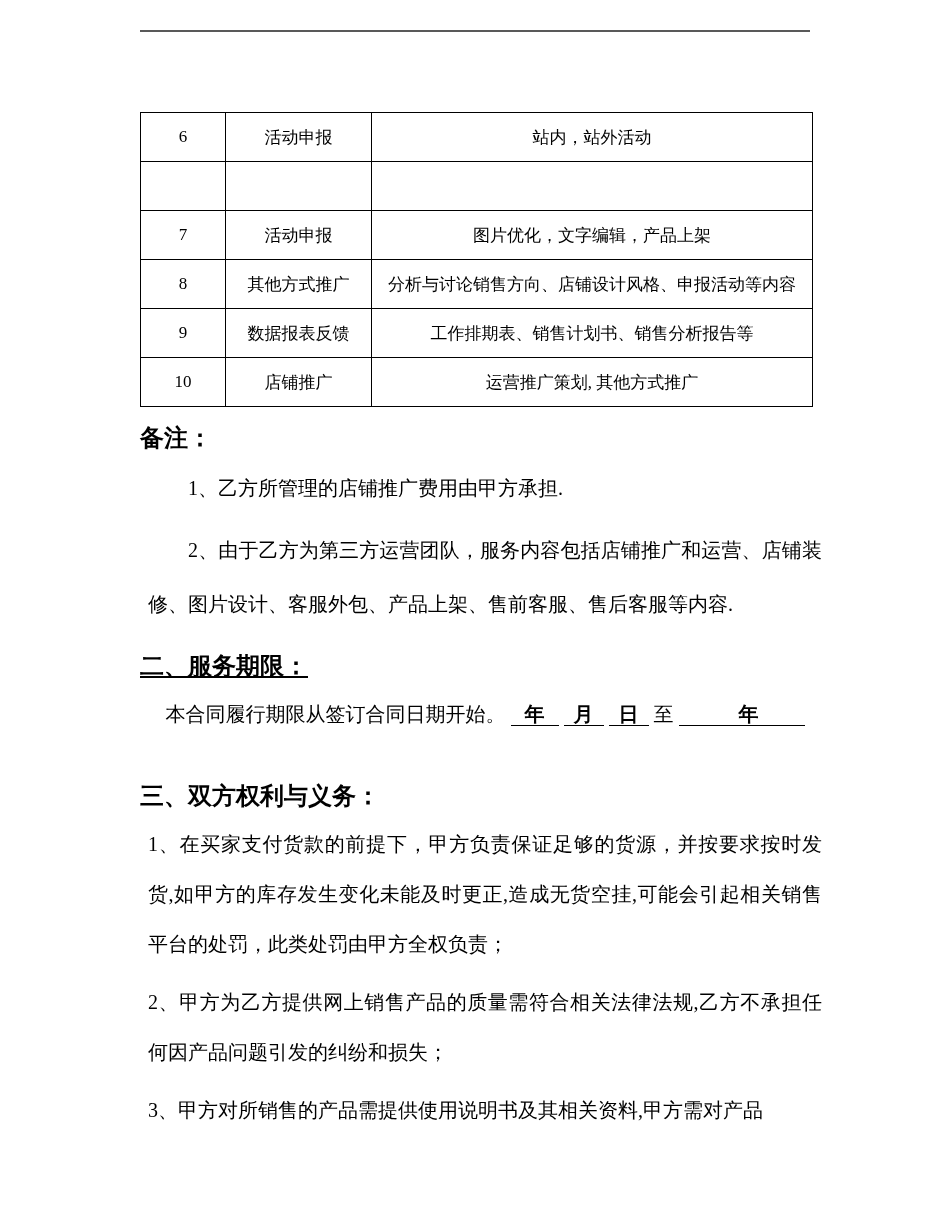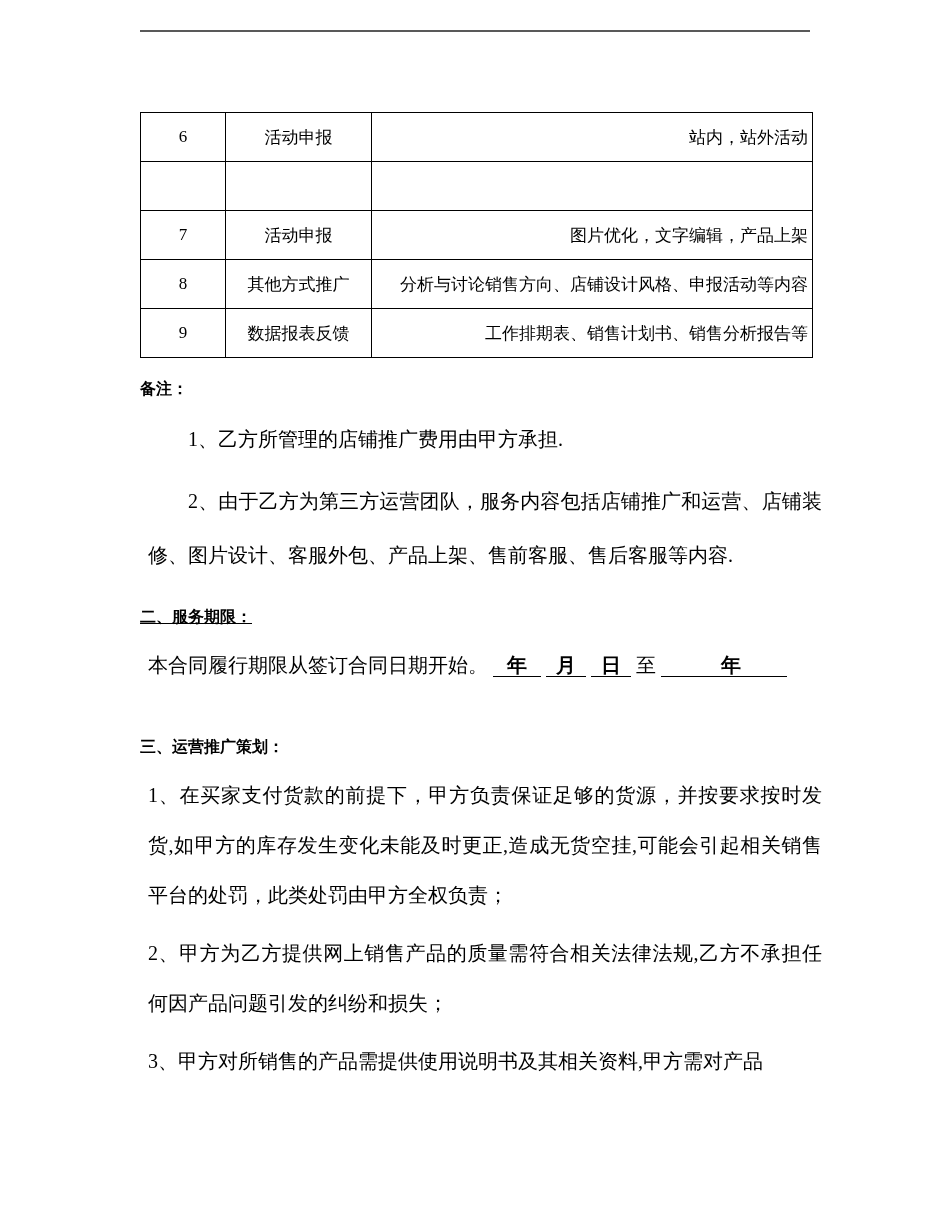--- a/index.html
+++ b/index.html
@@ -6,31 +6,31 @@
   .page {
     position: relative; width: 950px; height: 1230px; background: #ffffff; color: #000;
     font-family: "Liberation Serif", "DejaVu Serif", serif; overflow: hidden;
   }
   .header-rule { position: absolute; top: 30px; left: 140px; width: 670px; border-top: 2px solid #595959; }
   .content { position: absolute; top: 112px; left: 140px; width: 690px; }
 
   table.svc { border-collapse: collapse; table-layout: fixed; width: 672px; }
   table.svc td { border: 1px solid #000; height: 44px; font-size: 17px; padding: 2px 4px; overflow: hidden; }
   td.c-num, td.c-name { text-align: center; }
-  td.c-desc { text-align: right; padding-left: 10px; }
+  td.c-desc { text-align: center; padding-left: 10px; }
 
-  .h  { font-size: 16px; font-weight: bold; line-height: 30px; margin: 0; }
+  .h  { font-size: 24px; font-weight: bold; line-height: 30px; margin: 0; }
   .h-notes { margin-top: 16px; }
   .h-s2 { margin-top: 20px; text-decoration: underline; }
   .h-s3 { margin-top: 40px; }
 
   .para { font-size: 20px; line-height: 52px; margin: 8px; text-align: justify; }
   .note-para { line-height: 54px; text-indent: 2em; }
   .period { line-height: 54px; text-align: left; }
-  .period1 { margin-top: 6px; }
+  .period1 { margin-top: 6px; text-align: center; }
   .s3 { line-height: 50px; }
   .s3-first { margin-top: 8px; }
 
   .b { font-weight: bold; }
   .ul { border-bottom: 1px solid #000; }
   .px14 { padding: 0 14px; }
   .px10 { padding: 0 10px; }
   .sp { display: inline-block; height: 2px; }
   .w60 { width: 60px; } .w46 { width: 46px; } .w44 { width: 44px; } .w30 { width: 30px; }
 </style>
@@ -67,33 +67,38 @@
         <tr>
           <td class="c-num">8</td>
           <td class="c-name">其他方式推广</td>
           <td class="c-desc">分析与讨论销售方向、店铺设计风格、申报活动等内容</td>
         </tr>
         <tr>
           <td class="c-num">9</td>
           <td class="c-name">数据报表反馈</td>
           <td class="c-desc">工作排期表、销售计划书、销售分析报告等</td>
         </tr>
+        <tr>
+          <td class="c-num">10</td>
+          <td class="c-name">店铺推广</td>
+          <td class="c-desc">运营推广策划, 其他方式推广</td>
+        </tr>
       </tbody>
     </table>
 
     <p class="h h-notes">备注：</p>
 
     <p class="para note-para">1、乙方所管理的店铺推广费用由甲方承担.</p>
     <p class="para note-para">2、由于乙方为第三方运营团队，服务内容包括店铺推广和运营、店铺装修、图片设计、客服外包、产品上架、售前客服、售后客服等内容.</p>
 
     <p class="h h-s2">二、服务期限：</p>
 
     <p class="para period period1"><span>本合同履行期限从签订合同日期开始。</span> <span class="b ul px14">年</span> <span class="b ul px10">月</span> <span class="b ul px10">日</span> <span>至</span> <span class="ul"><span class="sp w60"></span><span class="b">年</span><span class="sp w46"></span></span></p>
 
 
-    <p class="h h-s3">三、运营推广策划：</p>
+    <p class="h h-s3">三、双方权利与义务：</p>
 
     <p class="para s3 s3-first">1、在买家支付货款的前提下，甲方负责保证足够的货源，并按要求按时发货,如甲方的库存发生变化未能及时更正,造成无货空挂,可能会引起相关销售平台的处罚，此类处罚由甲方全权负责；</p>
     <p class="para s3">2、甲方为乙方提供网上销售产品的质量需符合相关法律法规,乙方不承担任何因产品问题引发的纠纷和损失；</p>
     <p class="para s3">3、甲方对所销售的产品需提供使用说明书及其相关资料,甲方需对产品</p>
 
   </div>
 </div>
 
 </body></html>

